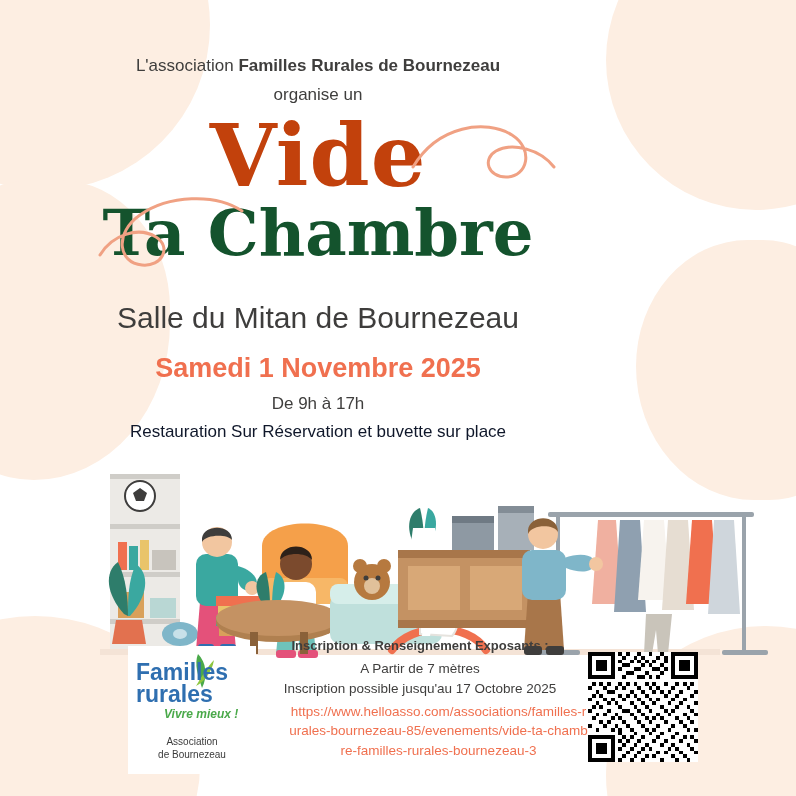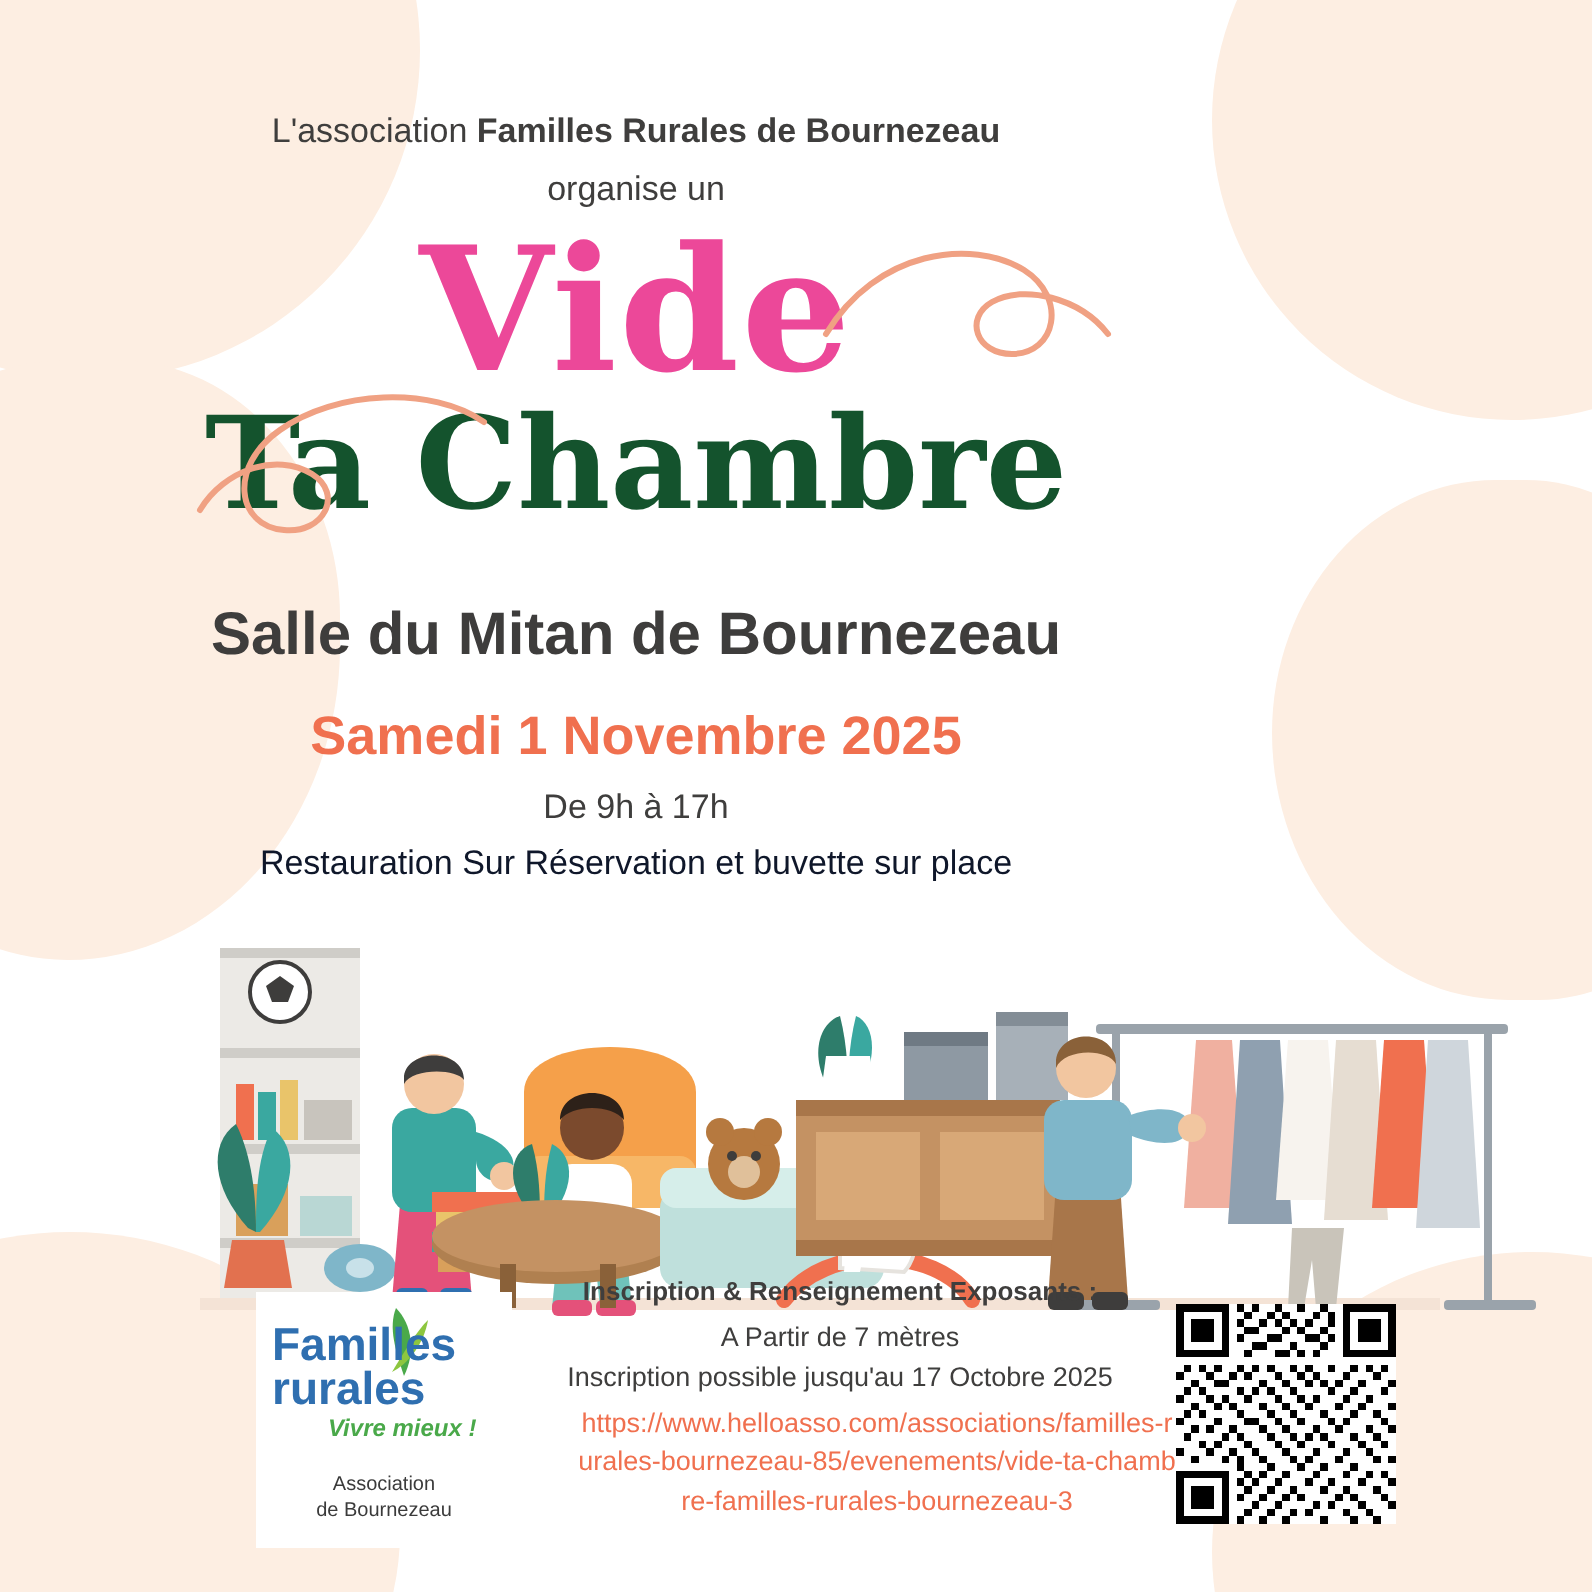--- a/index.html
+++ b/index.html
@@ -104,21 +104,21 @@
   .title-wrap {
     position: relative;
     text-align: center;
     margin-top: 6px;
     height: 160px;
   }
   .title-vide {
     font-family: "DejaVu Serif", serif;
     font-size: 86px;
     font-weight: bold;
-    color: #ec4899;
+    color: #c2410c;
     letter-spacing: 1px;
     line-height: 1.05;
     margin-top: 4px;
   }
   .title-ta {
     font-family: "DejaVu Serif", serif;
     font-size: 64px;
     font-weight: bold;
     color: #14532d;
     letter-spacing: 0px;
@@ -128,21 +128,21 @@
     position: absolute;
     z-index: 1;
     pointer-events: none;
   }
   .swirl-right { right: 78px; top: 4px; }
   .swirl-left { left: 96px; top: 78px; }
 
   .venue {
     text-align: center;
     font-size: 30px;
-    font-weight: bold;
+    font-weight: normal;
     color: #3e3d3c;
     margin-top: 30px;
   }
   .date {
     text-align: center;
     font-size: 27px;
     font-weight: bold;
     color: #f0704f;
     margin-top: 18px;
   }

